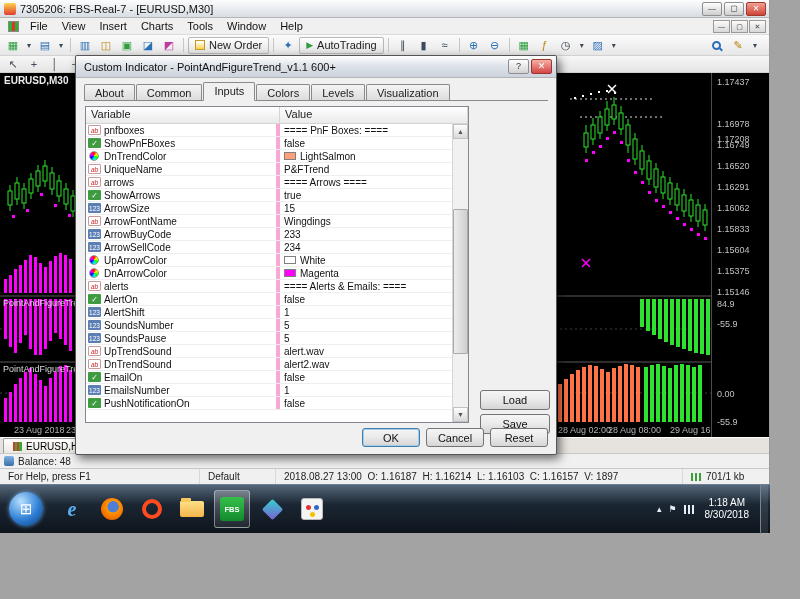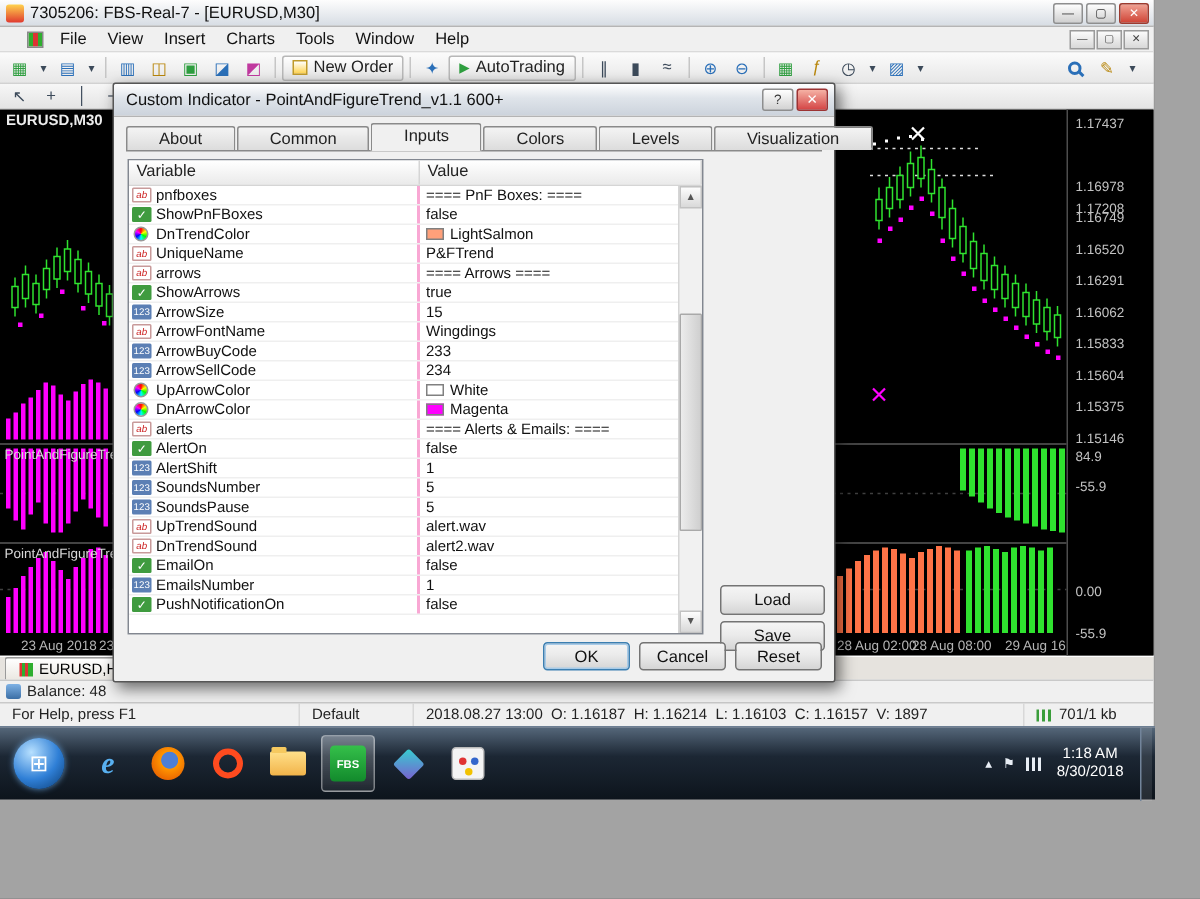--- a/index.html
+++ b/index.html
@@ -7,21 +7,21 @@
   .canvas{position:relative;width:800px;height:599px;background:#a3a3a3;overflow:hidden}
 
   
   .win{position:absolute;left:0;top:0;width:770px;height:484px;background:#f0f0f0;border-right:1px solid #9a9a9a}
   .titlebar{height:18px;background:linear-gradient(#fdfdfd,#d7dde4);display:flex;align-items:center;padding:0 3px 0 4px;font-size:11px;color:#111;border-bottom:1px solid #b5b5b5}
   .app-ic{width:12px;height:12px;margin-right:4px;background:linear-gradient(#ffd24d,#e03a2f);border-radius:2px;flex:0 0 12px}
   .titletext{white-space:nowrap;overflow:hidden}
   .wcs{margin-left:auto;display:flex;gap:2px}
   .wc{width:20px;height:14px;border:1px solid #8e8e8e;border-radius:2px;background:linear-gradient(#fefefe,#cfcfcf);font-size:8px;line-height:12px;text-align:center;color:#333}
   .wc.close{background:linear-gradient(#f0a192,#cf4436);color:#fff;border-color:#9c3a2e}
-  .menubar{height:17px;display:flex;align-items:center;font-size:11px;background:#f0f0f0;border-bottom:1px solid #dadada;padding-left:16px}
+  .menubar{height:17px;display:flex;align-items:center;font-size:11px;background:#f0f0f0;border-bottom:1px solid #dadada;padding-left:6px}
   .sysic{width:11px;height:11px;margin:0 4px 0 2px;background:linear-gradient(90deg,#2fae2f 0 3px,#d33 3px 6px,#2fae2f 6px 9px,#d33 9px);border:1px solid #888}
   .mi{padding:1px 7px;color:#111}
   .mwcs{margin-left:auto;display:flex;gap:1px;padding-right:3px}
   .mwc{width:17px;height:13px;border:1px solid #9a9a9a;background:linear-gradient(#fbfbfb,#d8d8d8);font-size:7px;line-height:11px;text-align:center;color:#444}
   .toolbar{height:21px;display:flex;align-items:center;gap:1px;padding:0 3px;background:linear-gradient(#fbfbfb,#e7e7e7);border-bottom:1px solid #d2d2d2}
   .toolbar2{height:17px;display:flex;align-items:center;gap:1px;padding:0 3px;background:linear-gradient(#f7f7f7,#e4e4e4);border-bottom:1px solid #cfcfcf}
   .tbi{width:20px;height:17px;display:flex;align-items:center;justify-content:center;font-size:11px;color:#3c4a5a;border:1px solid transparent;border-radius:2px}
   .tbi.sm{width:10px;font-size:8px}
   .toolbar2 .tbi{height:14px}
   .sep{width:1px;height:14px;background:#c6c6c6;margin:0 3px}
@@ -53,30 +53,30 @@
   .s1{width:200px}.s2{width:76px}.s3{flex:1}.s4{width:86px;border-right:none;gap:4px}
   .conn-ic{width:11px;height:8px;background:repeating-linear-gradient(90deg,#3a9d3a 0 2px,transparent 2px 4px)}
 
   
   .dialog{position:absolute;left:75px;top:55px;width:482px;height:400px;background:#f0f0f0;border:1px solid #565656;border-radius:2px;box-shadow:3px 4px 10px rgba(0,0,0,.55);z-index:10;font-size:11px}
   .dlg-title{height:22px;display:flex;align-items:center;padding:0 4px 0 8px;background:linear-gradient(#ffffff,#dfe4ea 45%,#ccd3dc);border-bottom:1px solid #b4b4b4;border-radius:2px 2px 0 0;color:#111}
   .dlg-btns{margin-left:auto;display:flex;gap:2px}
   .dlg-btn{width:21px;height:15px;border:1px solid #8e8e8e;border-radius:2px;background:linear-gradient(#fefefe,#d2d2d2);font-size:9px;line-height:13px;text-align:center;color:#333}
   .dlg-btn.close{background:linear-gradient(#f5b1a4,#d44545);color:#fff;border-color:#9c3333}
   .tabs{position:absolute;left:8px;right:8px;top:26px;height:19px;display:flex;align-items:flex-end;border-bottom:1px solid #8a8a8a}
-  .tab{height:16px;padding:2px 21px 0;margin-right:1px;background:linear-gradient(#f4f4f4,#dcdcdc);border:1px solid #8a8a8a;border-bottom:none;border-radius:2px 2px 0 0;color:#222}
+  .tab{height:16px;padding:2px 10px 0;margin-right:1px;background:linear-gradient(#f4f4f4,#dcdcdc);border:1px solid #8a8a8a;border-bottom:none;border-radius:2px 2px 0 0;color:#222}
   .tab.active{height:19px;margin-bottom:-1px;background:#f0f0f0;border-bottom:1px solid #f0f0f0;font-weight:normal}
   .itable{position:absolute;left:9px;top:50px;width:384px;height:317px;background:#fff;border:1px solid #828790}
   .thead{display:flex;height:17px;background:linear-gradient(#ffffff,#eaeaea);border-bottom:1px solid #d5d5d5}
   .th{padding:1px 5px;border-right:1px solid #d5d5d5;color:#222}
   .th.v1{width:194px}.th.v2{flex:1}
   .tbody{position:absolute;left:0;top:17px;right:16px;bottom:0;overflow:hidden}
   .trow{display:flex;height:13px;align-items:center;border-bottom:1px solid #efefef;font-size:10px;color:#111}
   .cell{display:flex;align-items:center}
-  .cell.var{width:194px;gap:3px;padding-left:2px;border-right:2px solid #f9a8d4;height:100%}
+  .cell.var{width:194px;gap:3px;padding-left:2px;border-right:4px solid #f9a8d4;height:100%}
   .cell.val{flex:1;gap:4px;padding-left:4px;height:100%}
   .ticon{flex:0 0 13px;width:13px;height:10px;display:flex;align-items:center;justify-content:center;font-size:6.5px;border-radius:1px}
   .ticon.string{background:#fff;border:1px solid #c89a9a;color:#c22;font-style:italic}
   .ticon.int{background:#5b7fb4;color:#fff}
   .ticon.bool{background:#3f9b3f;color:#fff;font-size:8px}
   .ticon.color{flex-basis:10px;width:10px;height:10px;margin:0 2px 0 1px;border-radius:50%;background:conic-gradient(#f00,#ff0,#0f0,#0ff,#00f,#f0f,#f00);border:1px solid #999}
   .swatch{width:12px;height:8px;border:1px solid #808080;flex:0 0 12px}
   .vsb{position:absolute;top:17px;right:0;bottom:0;width:16px;background:#f1f1f1;border-left:1px solid #d5d5d5}
   .vsb .arr{height:15px;display:flex;align-items:center;justify-content:center;font-size:7px;color:#555;background:linear-gradient(#fdfdfd,#d9d9d9);border:1px solid #c2c2c2}
   .vsb .arr.dn{position:absolute;bottom:0;left:0;right:0}

